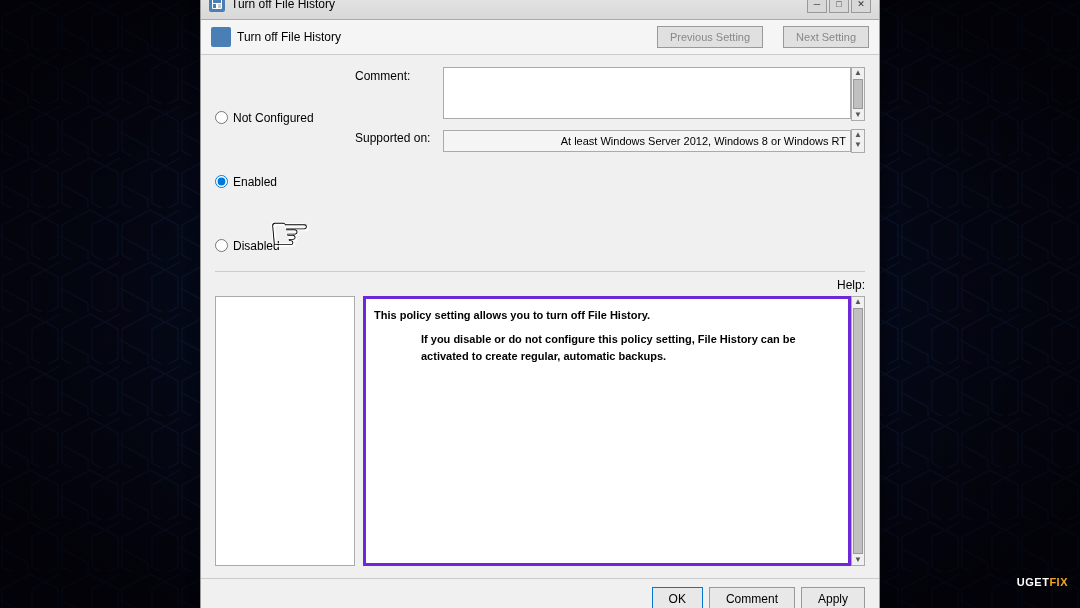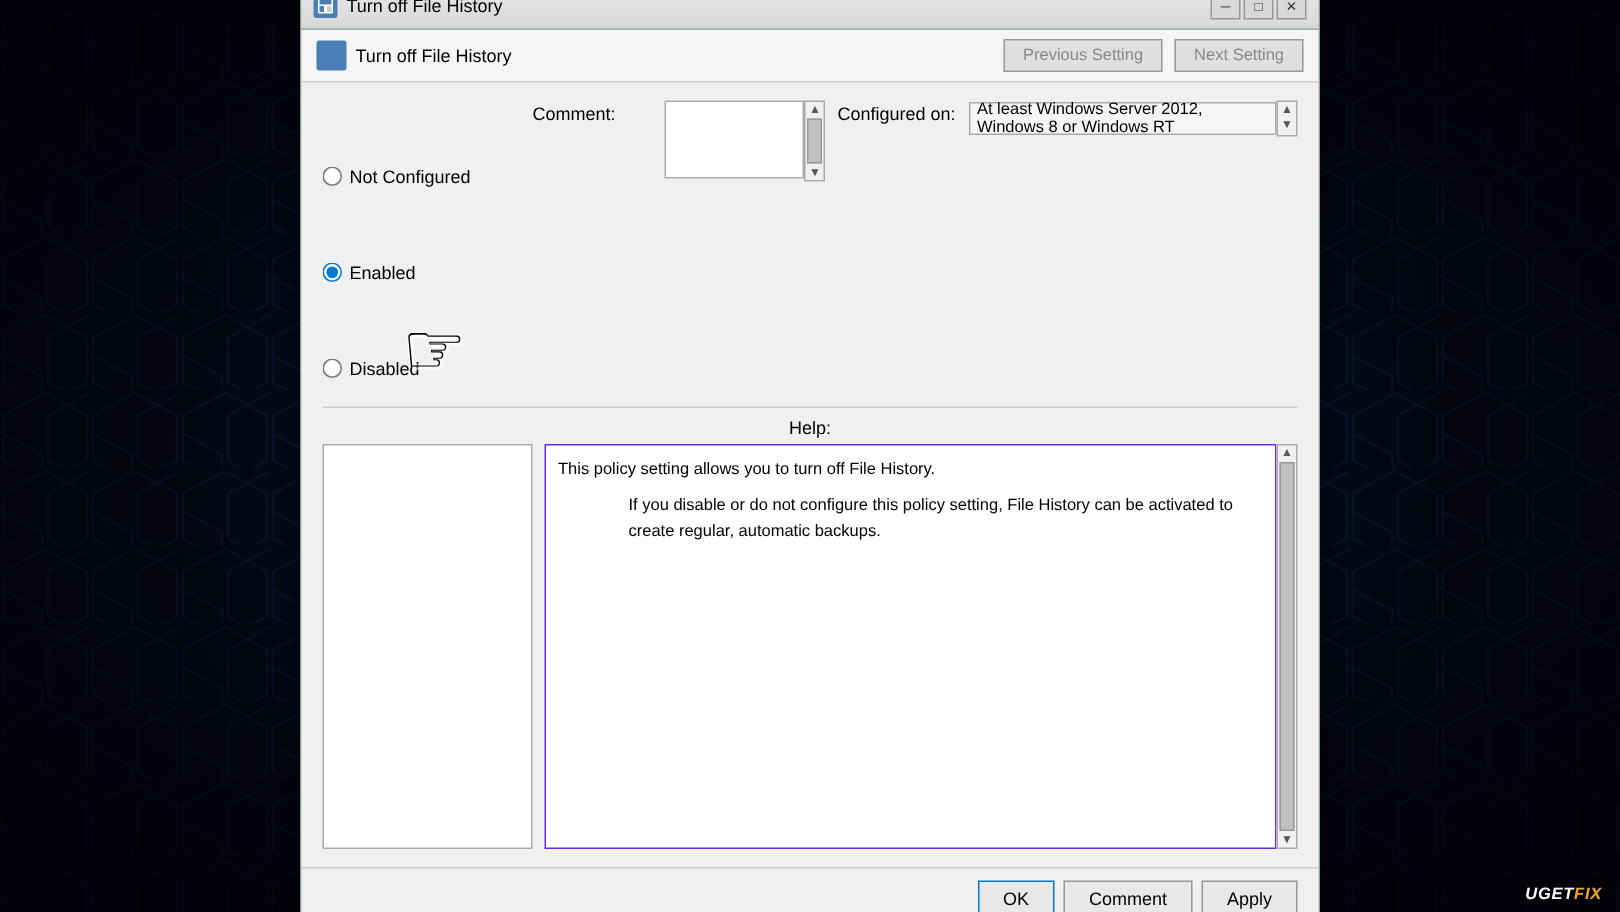--- a/index.html
+++ b/index.html
@@ -118,21 +118,21 @@
       flex-shrink: 0;
     }
 
     .sub-header-title {
       font-size: 12px;
       color: #000;
     }
 
     .sub-header-buttons {
       display: flex;
-      gap: 8px;
+      gap: 20px;
     }
 
     .nav-btn {
       padding: 2px 12px;
       font-size: 11px;
       background: #e0e0e0;
       border: 1px solid #999;
       color: #888;
       cursor: not-allowed;
       height: 22px;
@@ -173,21 +173,21 @@
       grid-template-columns: 140px 1fr;
       gap: 0;
     }
 
     .left-panel {
       padding-right: 10px;
     }
 
     .right-panel {
       display: flex;
-      flex-direction: row;
+      flex-direction: column;
       gap: 8px;
     }
 
     .field-row {
       display: flex;
       align-items: flex-start;
       gap: 8px;
     }
 
     .field-label {
@@ -245,21 +245,21 @@
     .help-section {
       margin-top: 8px;
       border-top: 1px solid #ccc;
       padding-top: 6px;
     }
 
     .help-label {
       font-size: 12px;
       color: #000;
       margin-bottom: 4px;
-      text-align: center;
+      text-align: right;
     }
 
     .help-content-wrapper {
       display: flex;
       gap: 0;
     }
 
     .help-left {
       width: 140px;
       border: 1px solid #aaa;
@@ -269,26 +269,27 @@
     }
 
     .help-right {
       flex: 1;
       position: relative;
       display: flex;
     }
 
     .help-text-area {
       flex: 1;
-      border: 1px solid #6d28d9;
+      border: 3px solid #6d28d9;
       background: #fff;
       padding: 8px;
       font-size: 11px;
       color: #000;
       line-height: 1.5;
+      font-weight: bold;
     }
 
     .help-text-area p {
       margin-bottom: 8px;
     }
 
     .help-text-area p:last-child {
       margin-bottom: 0;
       margin-left: 47px;
     }
@@ -339,28 +340,27 @@
     .cursor-hand {
       font-size: 48px;
       line-height: 1;
       filter: drop-shadow(2px 2px 0px white) drop-shadow(-1px -1px 0px white);
       color: #000;
     }
 
     
     .watermark {
       position: absolute;
-      bottom: 6px;
+      bottom: 20px;
       right: 12px;
       color: #fff;
       font-size: 11px;
       font-weight: bold;
       z-index: 20;
       letter-spacing: 0.5px;
-      font-style: italic;
     }
 
     .watermark span {
       color: #f5a623;
     }
   </style>
 </head>
 <body>
 
 <div class="hex-bg">
@@ -439,21 +439,21 @@
             <textarea style="flex: 1 1 0%; height: 52px;"></textarea>
             <div class="scrollbar-vert" style="width:14px; height:54px;">
               <div class="scroll-arrow">▲</div>
               <div class="scroll-thumb"></div>
               <div class="scroll-arrow">▼</div>
             </div>
           </div>
         </div>
 
         <div class="field-row">
-          <span class="field-label">Configured on:</span>
+          <span class="field-label">Supported on:</span>
           <div style="flex:1; display:flex; align-items:center;">
             <div class="supported-input" style="flex:1; height:22px; border:1px solid #aaa; background:#f5f5f5; padding:2px 4px; display:flex; align-items:center;justify-content:flex-end;">
               <span style="font-size:11px;">At least Windows Server 2012, Windows 8 or Windows RT</span>
             </div>
             <div class="scrollbar-vert" style="width:14px; height:24px; border:1px solid #aaa; background:#f0f0f0; display:flex; flex-direction:column; align-items:center;">
               <div class="scroll-arrow">▲</div>
               <div class="scroll-arrow">▼</div>
             </div>
           </div>
         </div>

